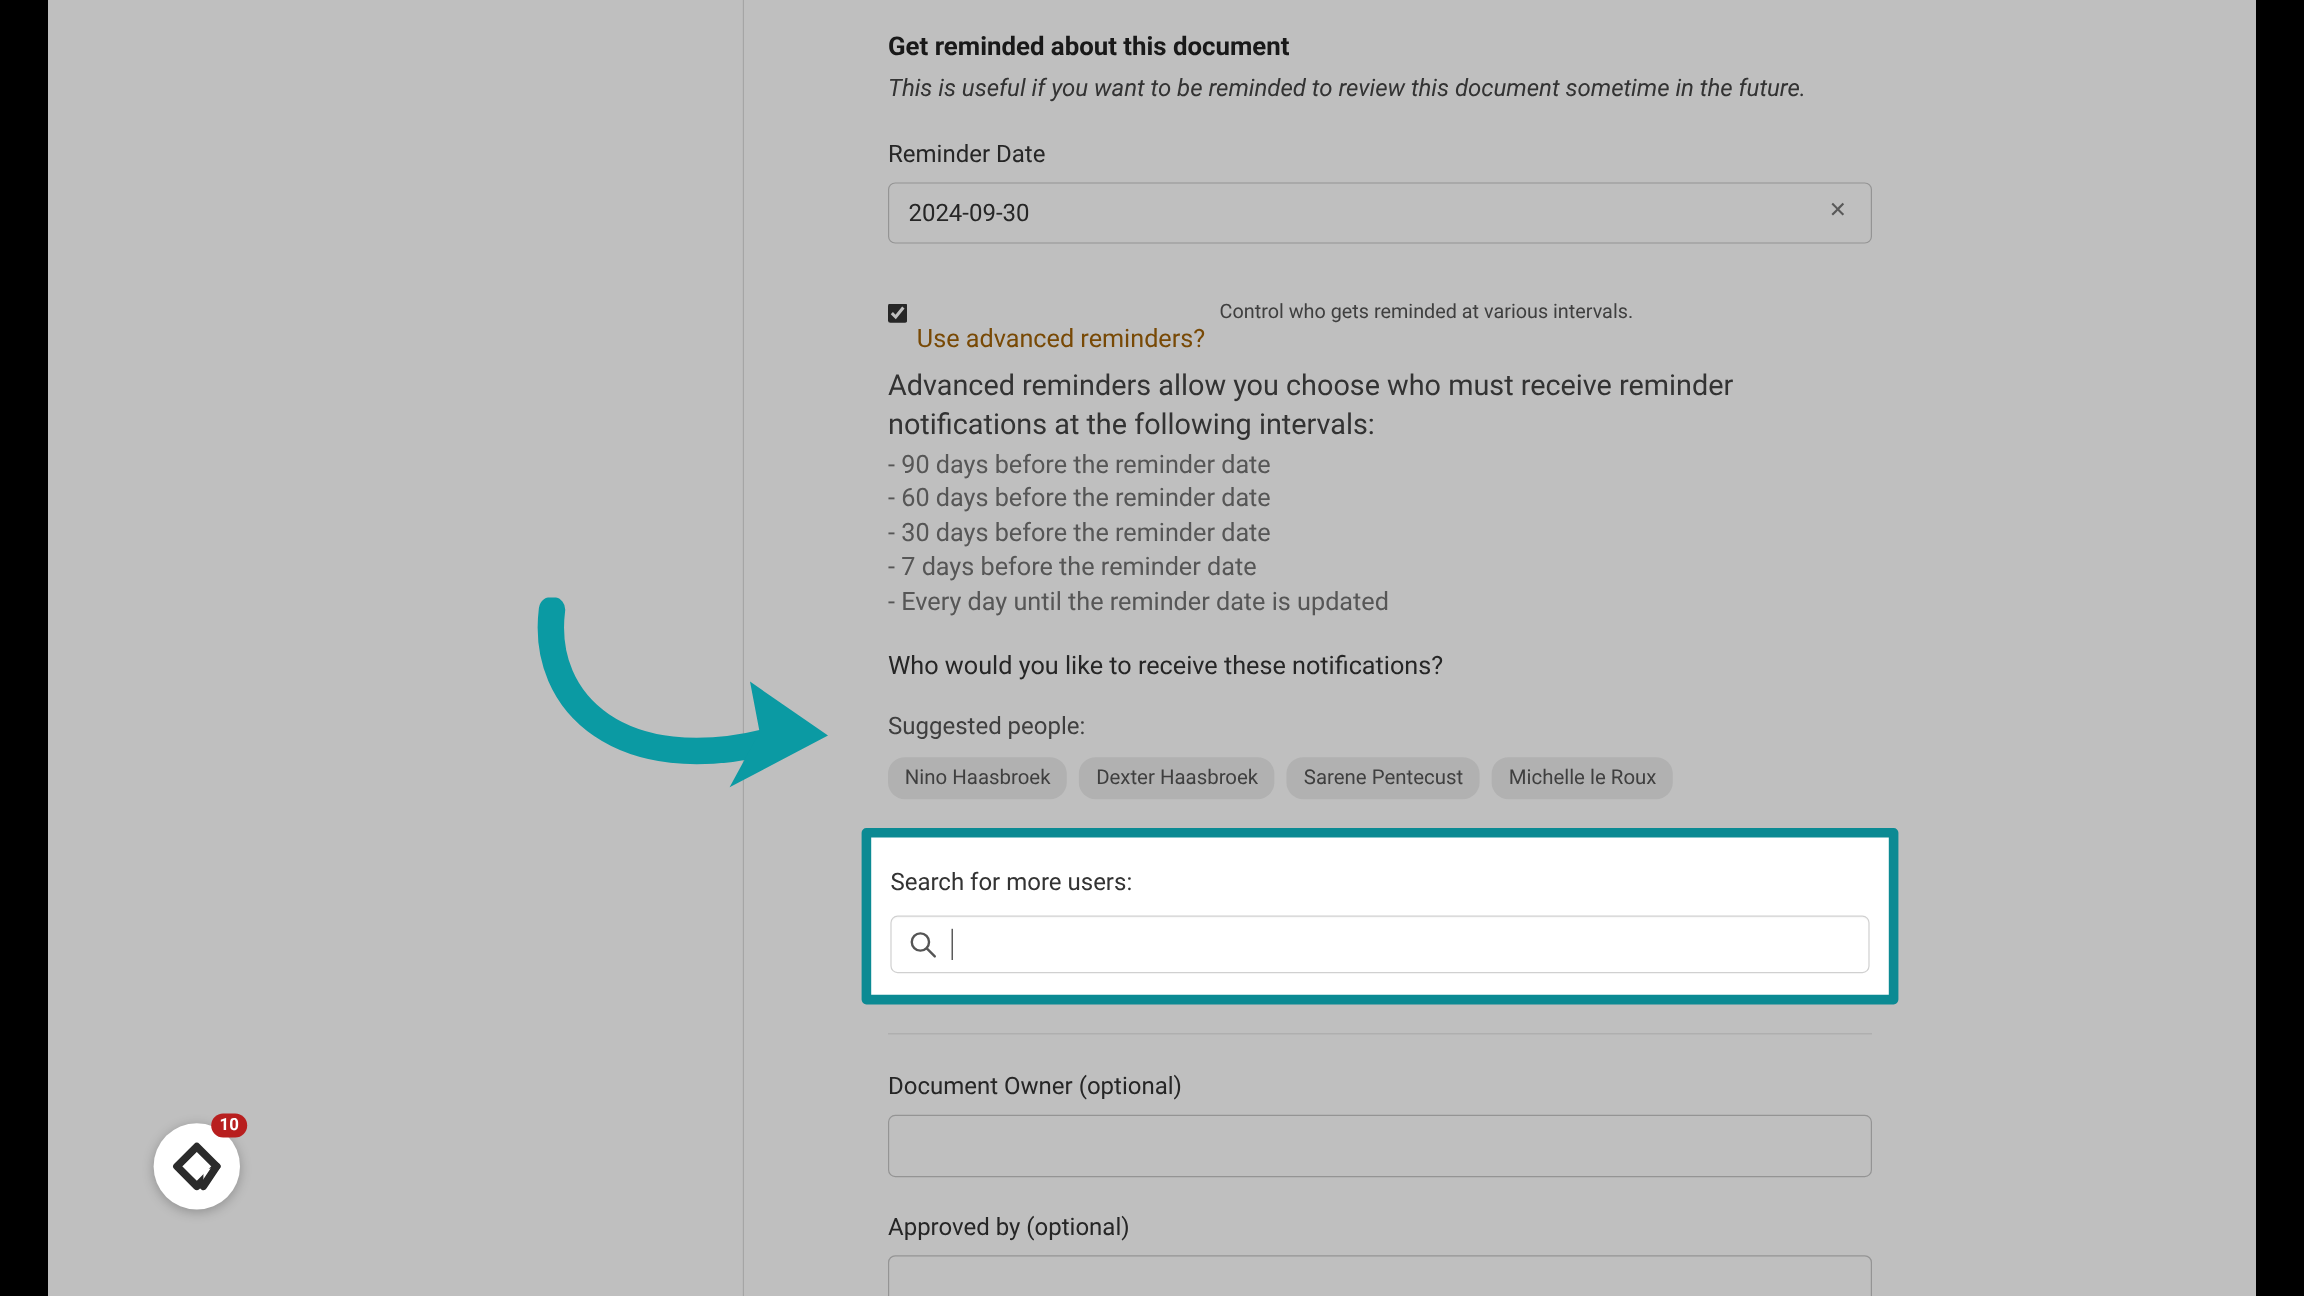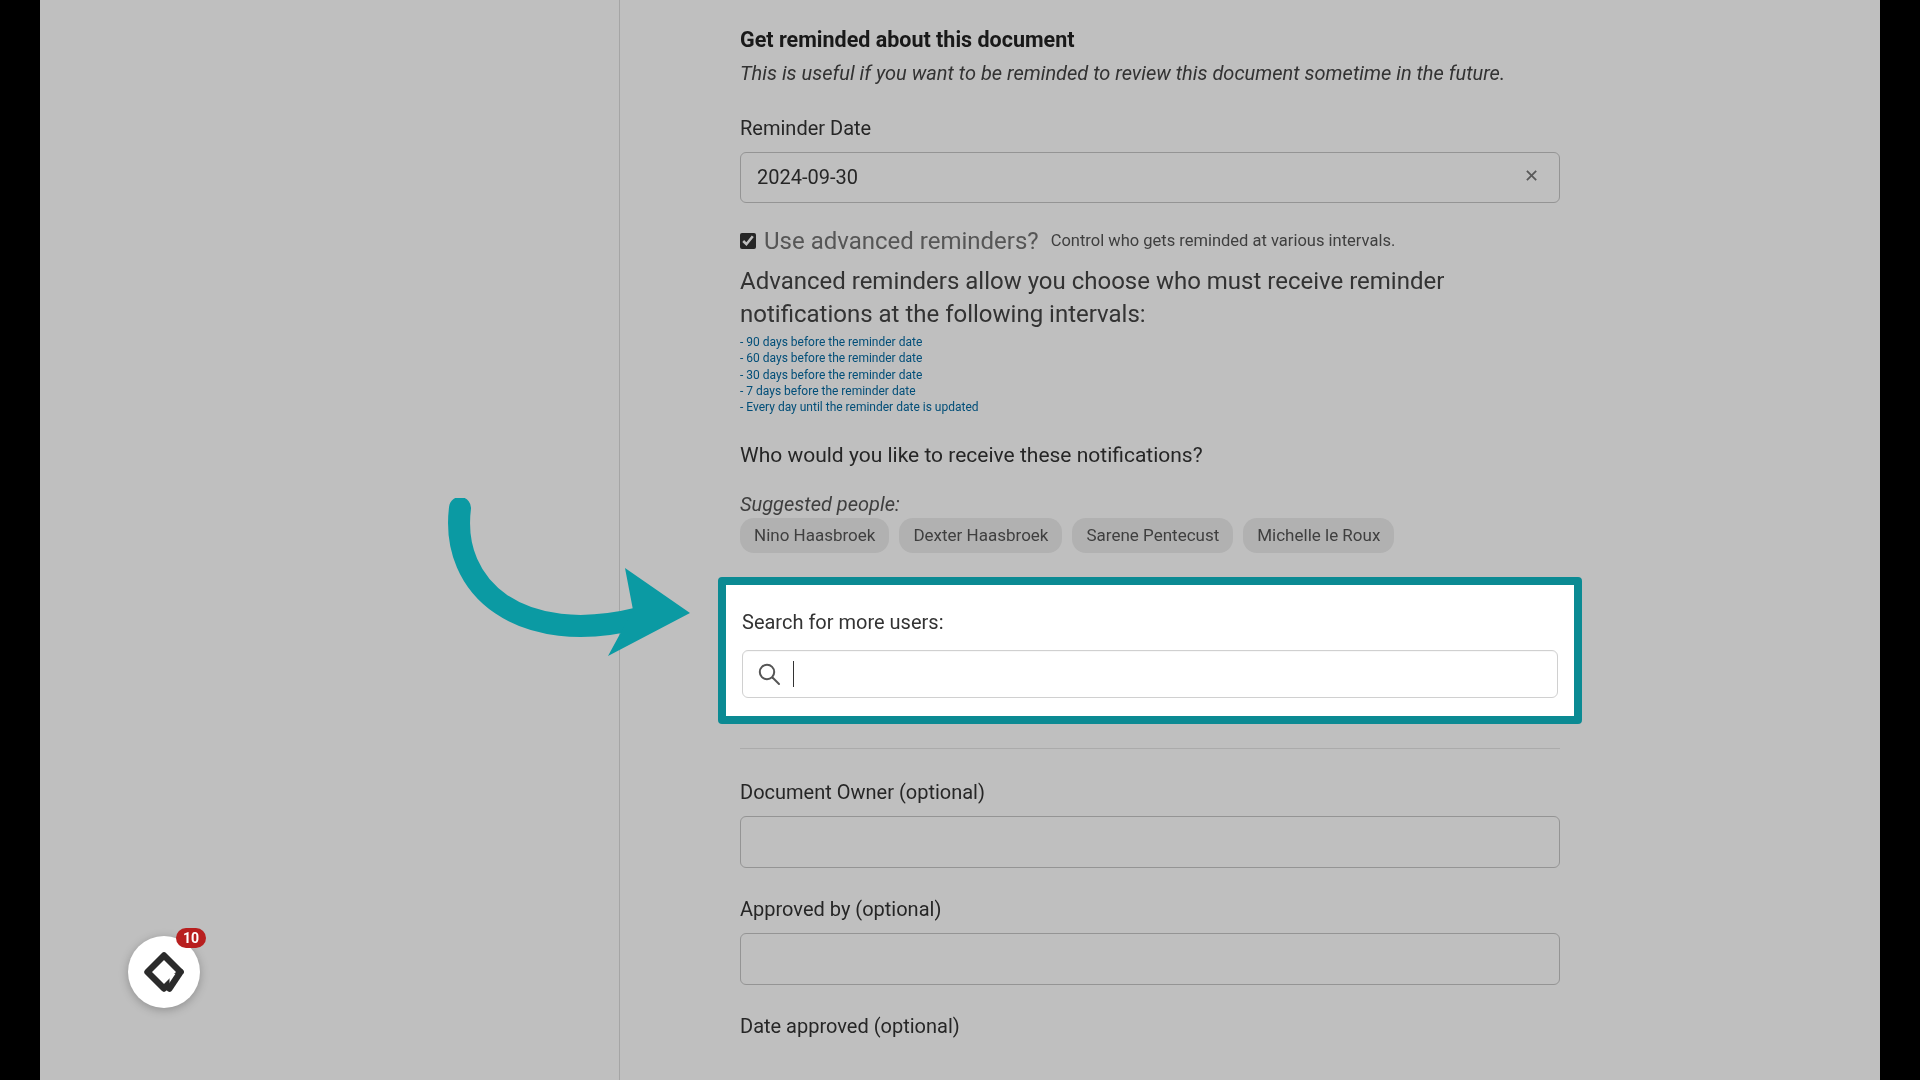--- a/index.html
+++ b/index.html
@@ -89,48 +89,49 @@
       align-items: center;
       gap: 8px;
       margin-bottom: 8px;
     }
     .check-row input[type=checkbox] {
       width: 16px;
       height: 16px;
       accent-color: #333;
     }
     .check-row .cb-label {
-      font-size: 24px;
-      color: #737373;
+      font-size: 21px;
+      color: #a16207;
+      margin-top: 44px;
     }
     .check-row .hint {
       font-size: 16.5px;
       color: #555;
       margin-left: 4px;
     }
     .adv-desc {
       color: #444;
       font-size: 24px;
       margin-bottom: 4px;
     }
     .adv-list {
-      color: #0369a1;
-      font-size: 12px;
+      color: #737373;
+      font-size: 21px;
       line-height: 1.35;
       margin-bottom: 26px;
     }
     .question {
       color: #333;
       font-size: 21px;
       margin-bottom: 22px;
     }
     .suggested {
-      font-style: italic;
       color: #555;
       font-size: 20px;
+      margin-bottom: 12px;
     }
     .chips {
       display: flex;
       gap: 10px;
       flex-wrap: wrap;
       margin-bottom: 24px;
     }
     .chip {
       background: #ededed;
       color: #555;

